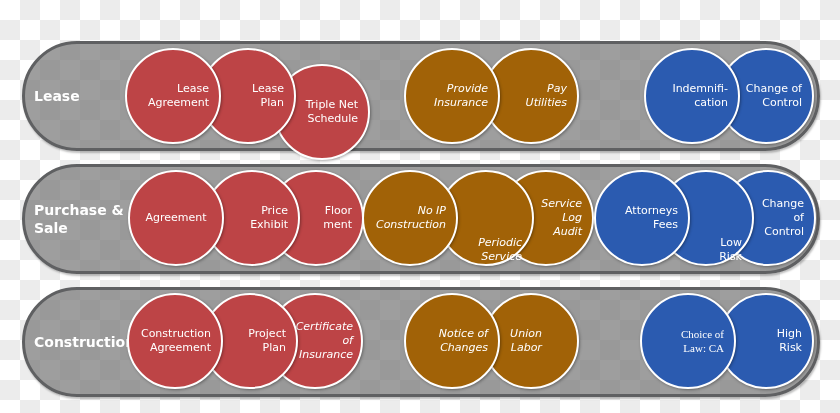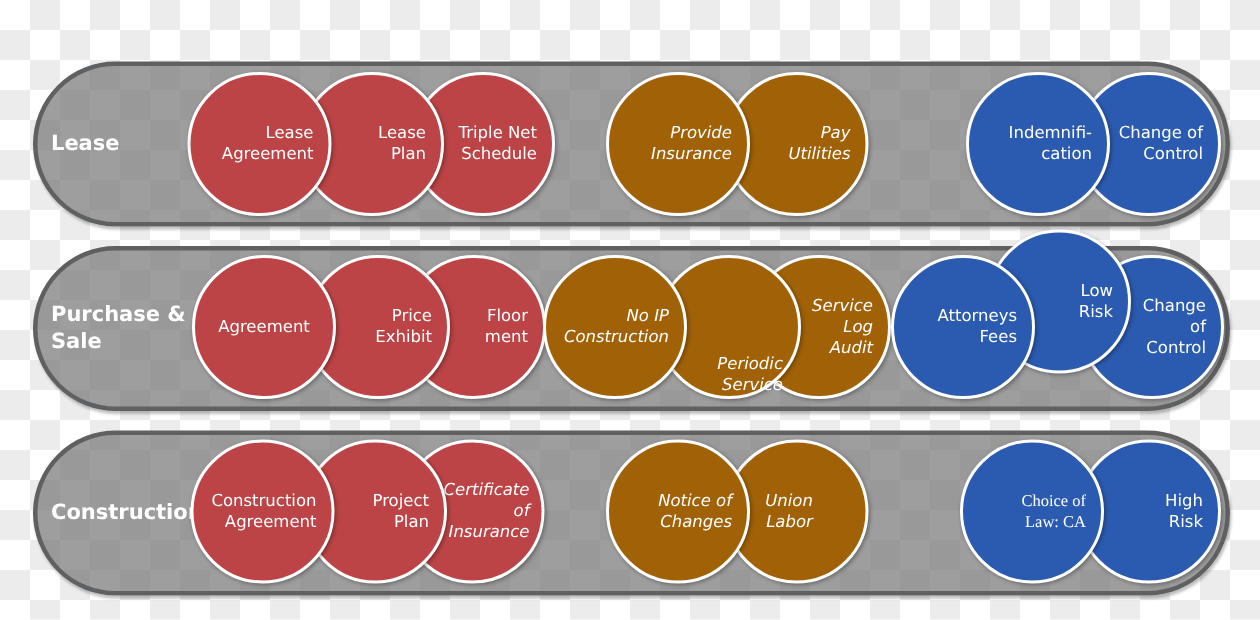--- a/index.html
+++ b/index.html
@@ -58,21 +58,21 @@
 <div class="pill-label" style="left:34px; top:88px; white-space:pre-line;">Lease</div>
 
 <div class="circle red" style="left:125px; top:48px; z-index:3;">
     <span class="txt">Lease
 Agreement</span>
   </div>
 <div class="circle red" style="left:200px; top:48px; z-index:2;">
     <span class="txt">Lease
 Plan</span>
   </div>
-<div class="circle red" style="left:274px; top:48px; z-index:1;align-items:center;">
+<div class="circle red" style="left:274px; top:64px; z-index:1;align-items:center;">
     <span class="txt">Triple Net
 Schedule</span>
   </div>
 
 <div class="circle green" style="left:404px; top:48px; z-index:3;">
     <span class="txt">Provide
 Insurance</span>
   </div>
 <div class="circle green" style="left:483px; top:48px; z-index:2;">
     <span class="txt">Pay
@@ -115,21 +115,21 @@
 <div class="circle green" style="left:498px; top:170px; z-index:1;">
     <span class="txt">Service
 Log
 Audit</span>
   </div>
 
 <div class="circle blue" style="left:594px; top:170px; z-index:3;">
     <span class="txt">Attorneys
 Fees</span>
   </div>
-<div class="circle blue" style="left:658px; top:153px; z-index:2;">
+<div class="circle blue" style="left:658px; top:170px; z-index:2;align-items:flex-end;">
     <span class="txt">Low
 Risk</span>
   </div>
 <div class="circle blue" style="left:720px; top:170px; z-index:1;">
     <span class="txt">Change
 of
 Control</span>
   </div>
 
 <div class="pill" style="left:22px; top:287px; width:798px; height:110px;"></div>

